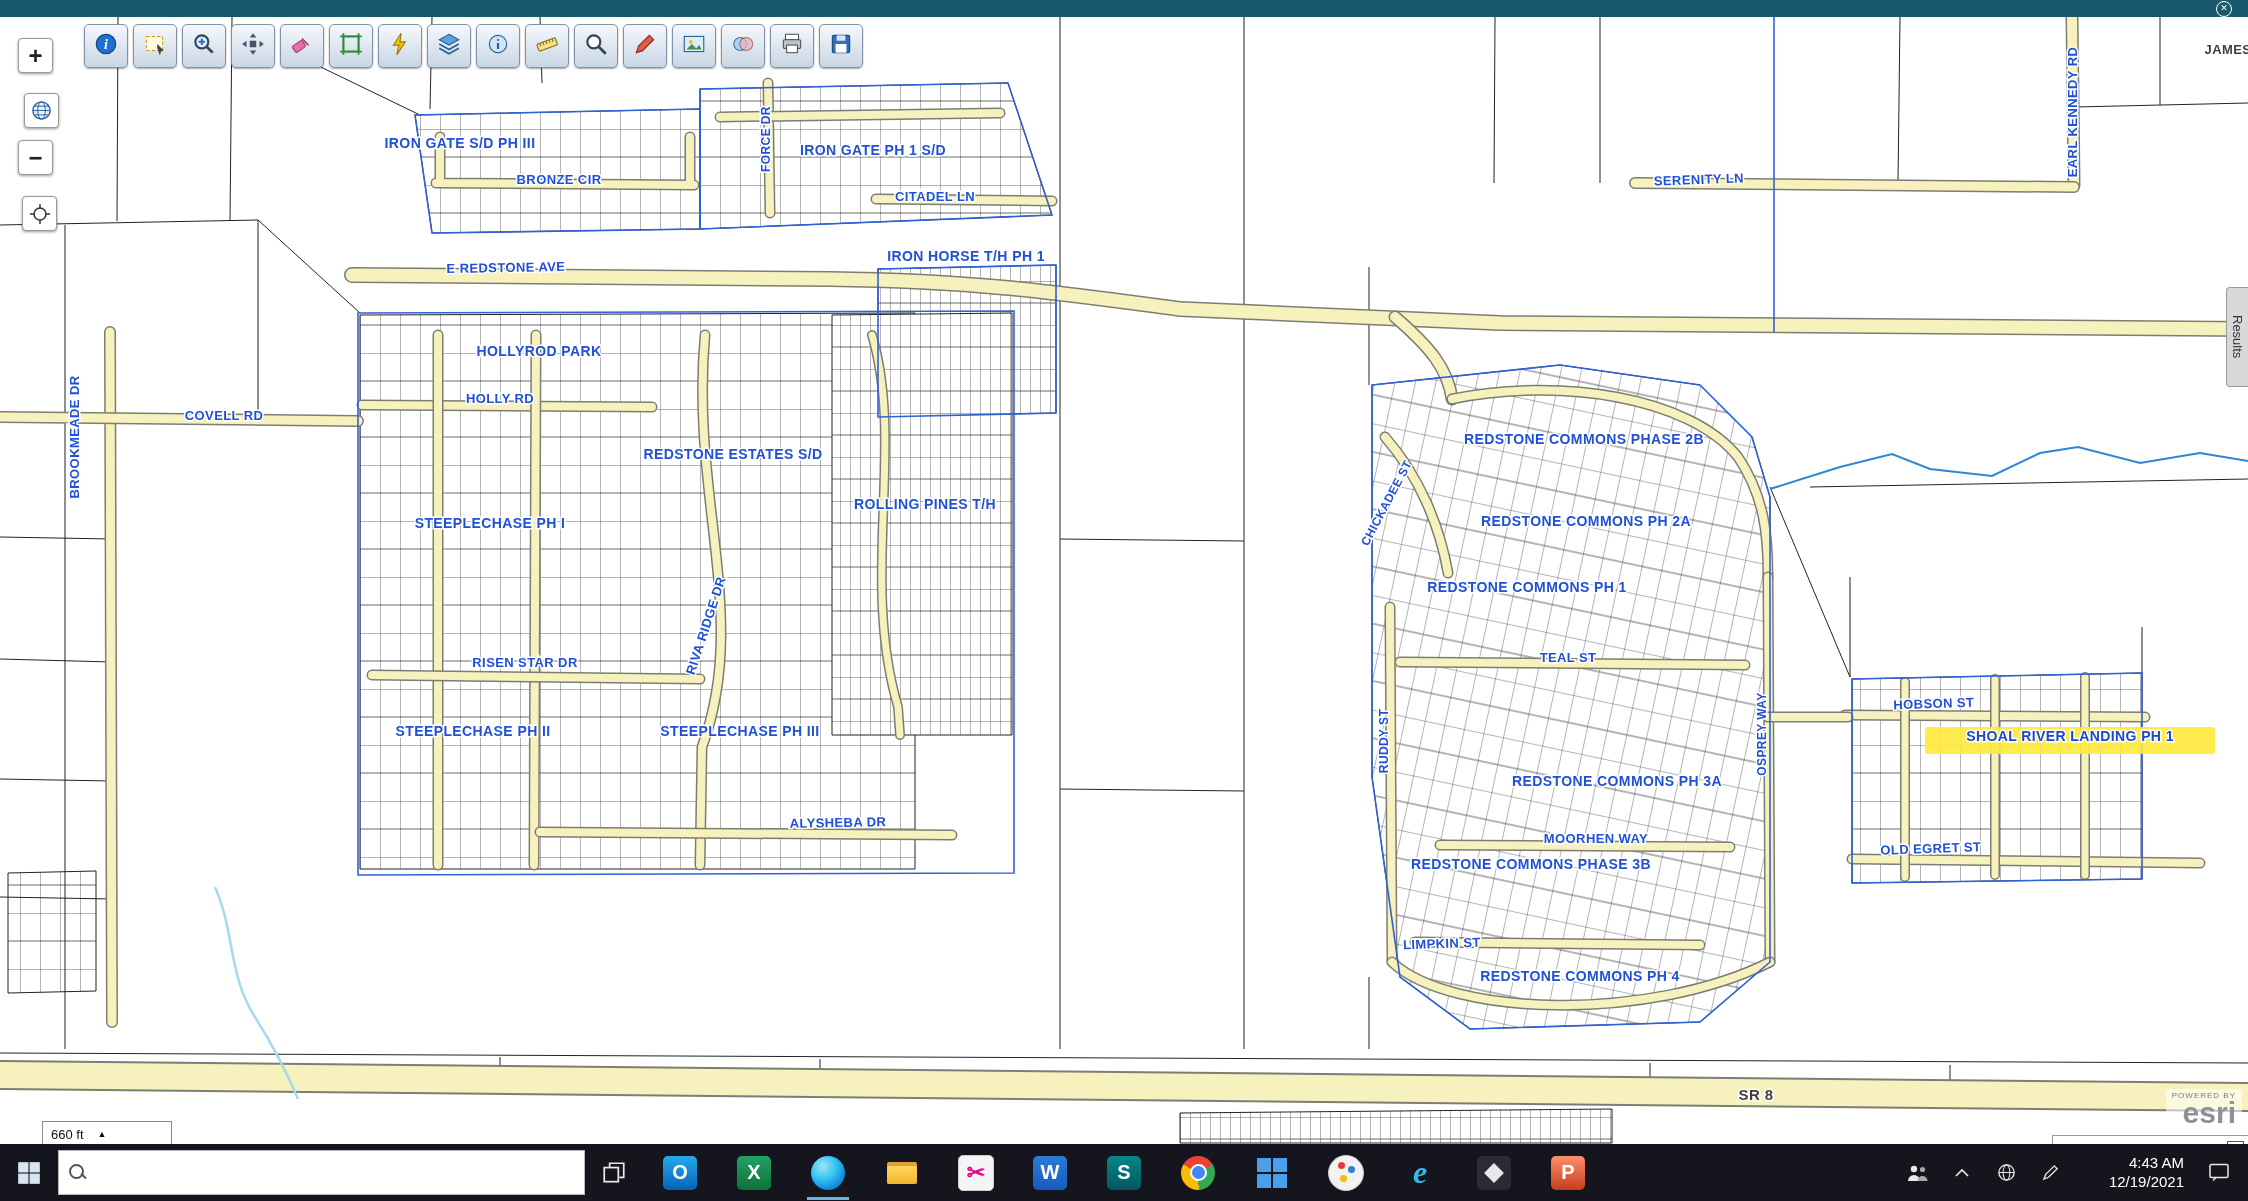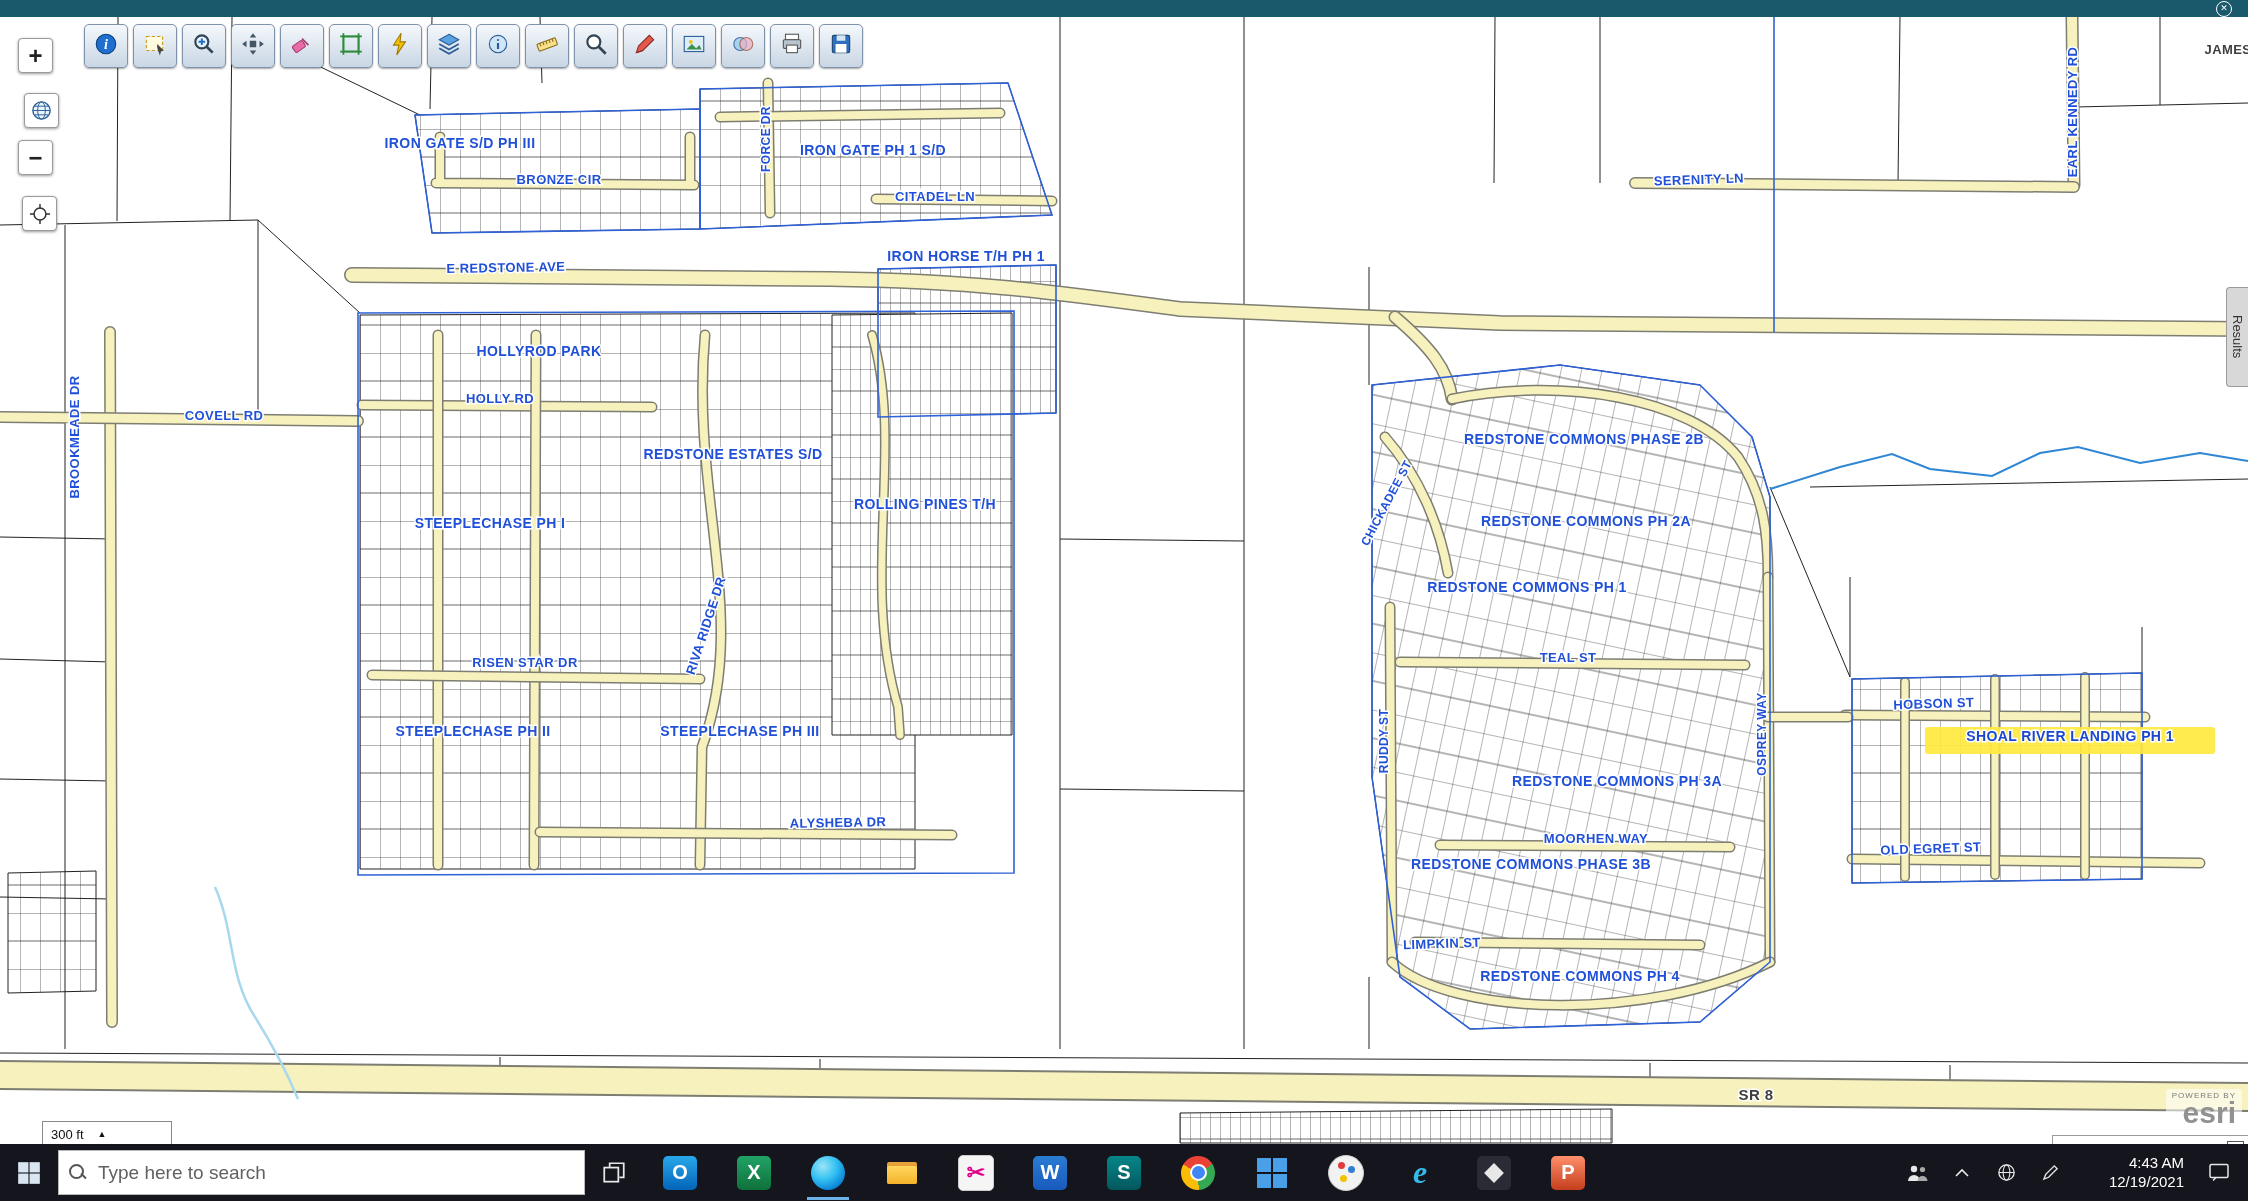--- a/index.html
+++ b/index.html
@@ -313,21 +313,21 @@
     </svg>
 
     
     <div class="esri">
       <span class="pb">POWERED BY</span>
       <span class="br">esri</span>
     </div>
 
     
     <div class="scalebar">
-      <span>300 ft</span>
+      <span>660 ft</span>
       <span class="tri">▲</span>
     </div>
 
     
     <div class="coordbar">
       <span>1325238.53, 637571.51</span>
       <span class="plusbox">+</span>
     </div>
   </div>
 
@@ -460,21 +460,20 @@
       <svg width="26" height="26" viewBox="0 0 24 24">
         <rect x="2" y="2" width="9.5" height="9.5" fill="#d9e6f2"></rect>
         <rect x="12.5" y="2" width="9.5" height="9.5" fill="#d9e6f2"></rect>
         <rect x="2" y="12.5" width="9.5" height="9.5" fill="#d9e6f2"></rect>
         <rect x="12.5" y="12.5" width="9.5" height="9.5" fill="#d9e6f2"></rect>
       </svg>
     </div>
 
     <div class="searchbox">
       <span class="mag"></span>
-      <input type="text" placeholder="Type here to search" style="">
     </div>
 
     <div class="tb-btn taskview">
       <svg width="26" height="26" viewBox="0 0 24 24">
         <rect x="3" y="7" width="13" height="13" fill="none" stroke="#e8e8e8" stroke-width="1.6"></rect>
         <path d="M8 7 V3 h13 v13 h-4" fill="none" stroke="#e8e8e8" stroke-width="1.6"></path>
       </svg>
     </div>
 
     <div class="apps">

